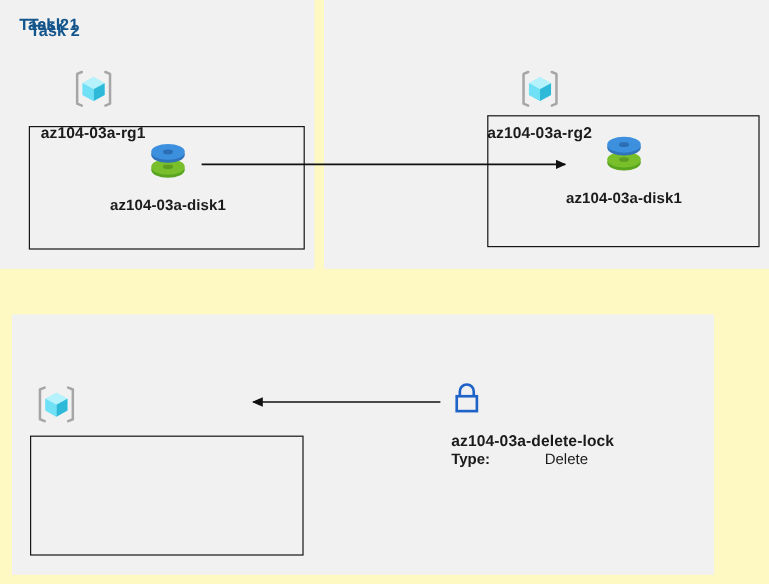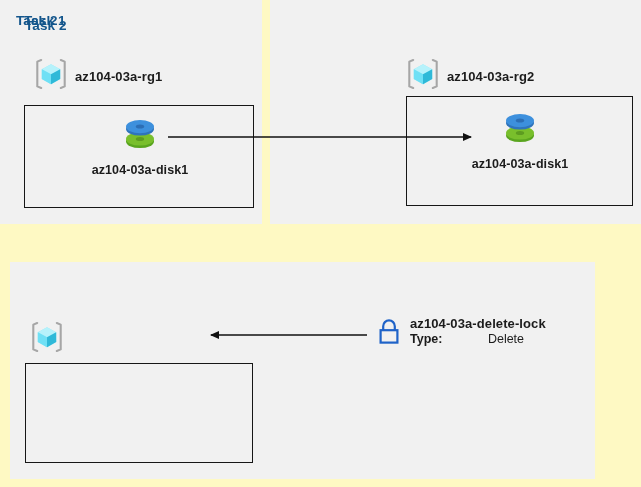--- a/index.html
+++ b/index.html
@@ -55,20 +55,21 @@
   #box-task2 { left: 406px; top: 96px;  width: 227px; height: 110px; }
   #box-task3 { left: 25px;  top: 363px; width: 228px; height: 100px; }
 
   
   .rg-row {
     position: absolute;
     display: flex;
     align-items: center;
     gap: 7px;
     white-space: nowrap;
+    flex-direction: column;
   }
   #rg-row-1 { left: 34px;  top: 57px; }
   #rg-row-2 { left: 406px; top: 57px; }
   #rg-row-3 { left: 30px;  top: 320px; }
 
   .rg-label {
     font-size: 13px;
     font-weight: bold;
     color: #1b1b1b;
     letter-spacing: 0.1px;
@@ -115,20 +116,21 @@
 
   
   #lock-group {
     position: absolute;
     left: 376px;
     top: 316px;
     display: flex;
     align-items: flex-start;
     gap: 8px;
     white-space: nowrap;
+    flex-direction: column;
   }
   .icon-lock { display: block; margin-top: 1px; }
   .lock-text { display: flex; flex-direction: column; }
   .lock-name {
     font-size: 13px;
     font-weight: bold;
     color: #1b1b1b;
     letter-spacing: 0.1px;
   }
   .lock-type-row {

